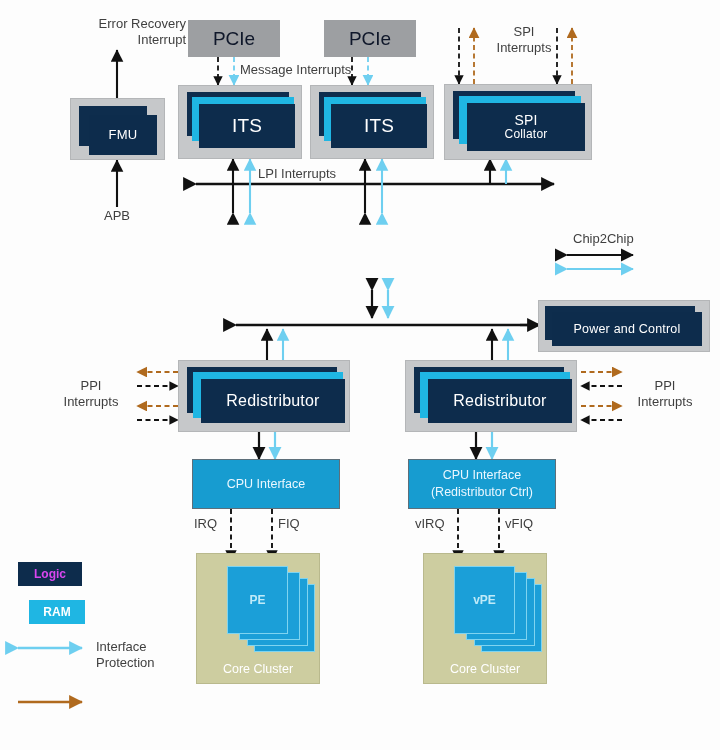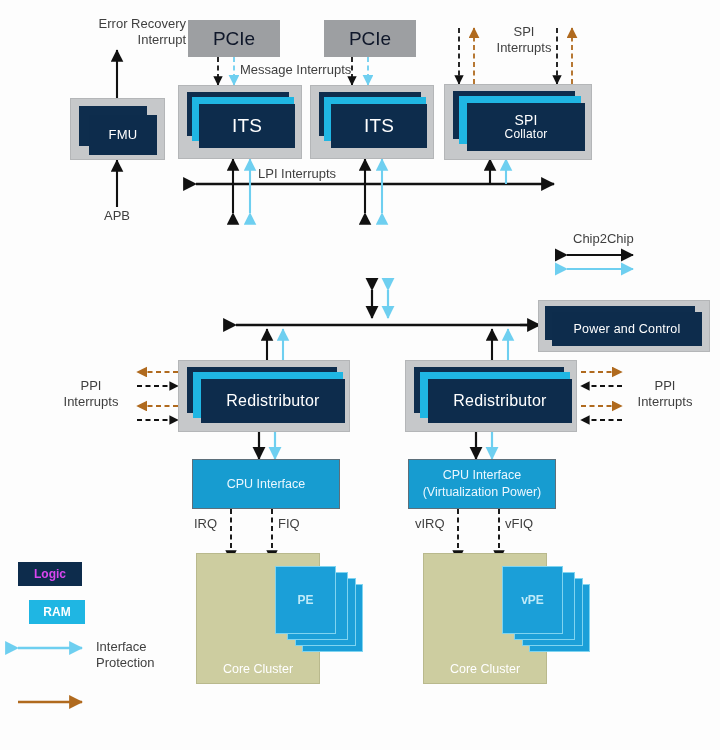--- a/index.html
+++ b/index.html
@@ -45,21 +45,21 @@
     background:#cdcda0;border:1px solid #b9b98d;
     position:absolute;box-sizing:border-box;
   }
   .cluster-label{
     position:absolute;left:0;right:0;bottom:7px;text-align:center;
     color:#ffffff;font-size:12.5px;
   }
   .pe{
     position:absolute;background:#1b9fd8;border:1px solid #7fd4f0;
     display:flex;align-items:center;justify-content:center;
-    color:#bfeaf8;font-size:12px;font-weight:700;margin-left:48px;
+    color:#bfeaf8;font-size:12px;font-weight:700;
   }
 
   
   .lbl{
     position:absolute;color:#3f3f3f;font-size:13px;line-height:1.25;
     white-space:pre;
   }
   .lbl.c{text-align:center;}
 
   
@@ -238,21 +238,21 @@
     <div class="layer lfront" style="left:22px;top:18px;width:144px;height:44px;">
       <span class="nodetext" style="font-size:16px;">Redistributor</span>
     </div>
   </div>
 
   <div class="node teal-box" style="left:192px;top:459px;width:148px;height:50px;">
     <span>CPU Interface</span>
   </div>
   <div class="node teal-box" style="left:408px;top:459px;width:148px;height:50px;">
     <span>CPU Interface</span>
-    <span>(Virtualization Power)</span>
+    <span>(Redistributor Ctrl)</span>
   </div>
 
   <div class="cluster" style="left:196px;top:553px;width:124px;height:131px;">
     <div class="pe" style="left:57px;top:30px;width:59px;height:66px;"></div>
     <div class="pe" style="left:50px;top:24px;width:59px;height:66px;"></div>
     <div class="pe" style="left:42px;top:18px;width:59px;height:66px;"></div>
     <div class="pe" style="left:30px;top:12px;width:59px;height:66px;">
       <span>PE</span>
     </div>
     <div class="cluster-label">Core Cluster</div>

